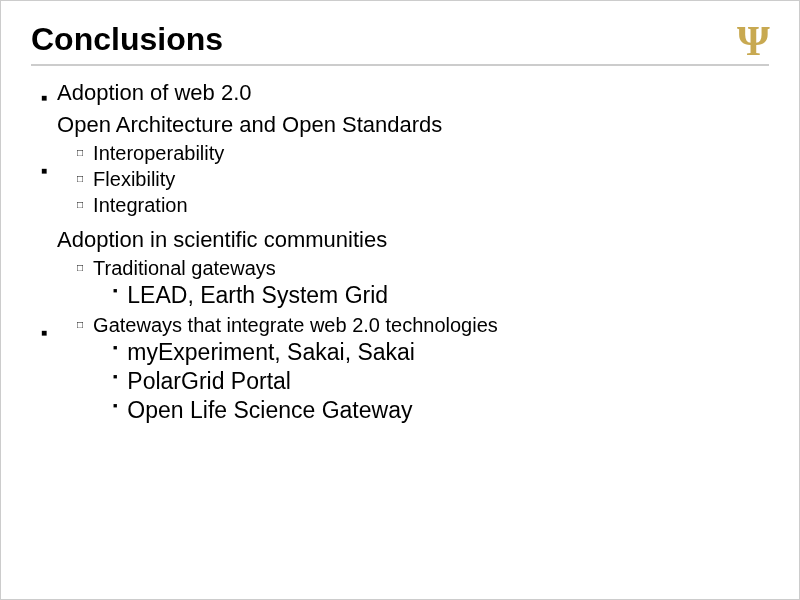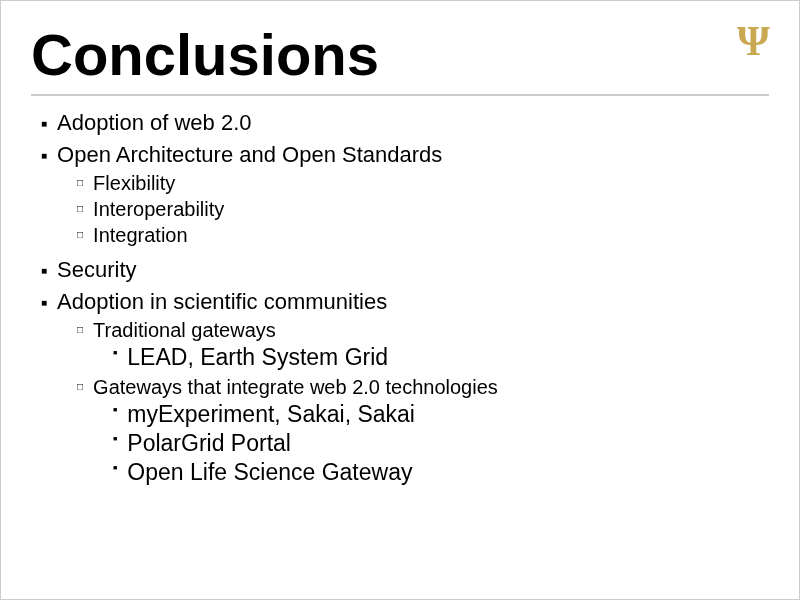--- a/index.html
+++ b/index.html
@@ -15,21 +15,21 @@
     .slide {
       width: 800px;
       height: 600px;
       background: #fff;
       border: 1px solid #ccc;
       padding: 20px 30px 20px 30px;
       position: relative;
     }
 
     .title {
-      font-size: 58px;
+      font-size: 32px;
       font-weight: bold;
       color: #000;
       border-bottom: 2px solid #ccc;
       padding-bottom: 6px;
       margin-bottom: 14px;
     }
 
     .logo {
       position: absolute;
       top: 14px;
@@ -47,21 +47,21 @@
     ul.level1 {
       list-style: none;
       padding-left: 10px;
     }
 
     ul.level1 > li {
       font-size: 22px;
       color: #000;
       margin-bottom: 6px;
       display: flex;
-      align-items: flex-start;
+      align-items: center;
     }
 
     ul.level1 > li::before {
       content: "■";
       color: #000;
       font-size: 10px;
       margin-right: 10px;
       margin-top: 8px;
       flex-shrink: 0;
     }
@@ -145,35 +145,32 @@
     <li>
       <span class="li-content">Adoption of web 2.0</span>
     </li>
 
 
     <li>
       <div class="li-content sub-list-container">
         <span>Open Architecture and Open Standards</span>
         <ul class="level2">
           <li>
+            <span class="li-content">Interoperability</span>
+          </li>
+          <li>
             <span class="li-content">Flexibility</span>
-          </li>
-          <li>
-            <span class="li-content">Interoperability</span>
           </li>
           <li>
             <span class="li-content">Integration</span>
           </li>
         </ul>
       </div>
     </li>
 
-    <li>
-      <span class="li-content">Security</span>
-    </li>
 
     <li>
       <div class="li-content sub-list-container">
         <span>Adoption in scientific communities</span>
         <ul class="level2">
 
           <li>
             <div class="li-content sub-list-container">
               <span>Traditional gateways</span>
               <ul class="level3">

